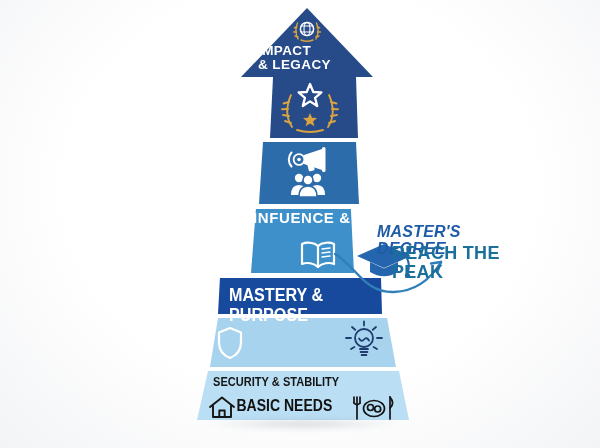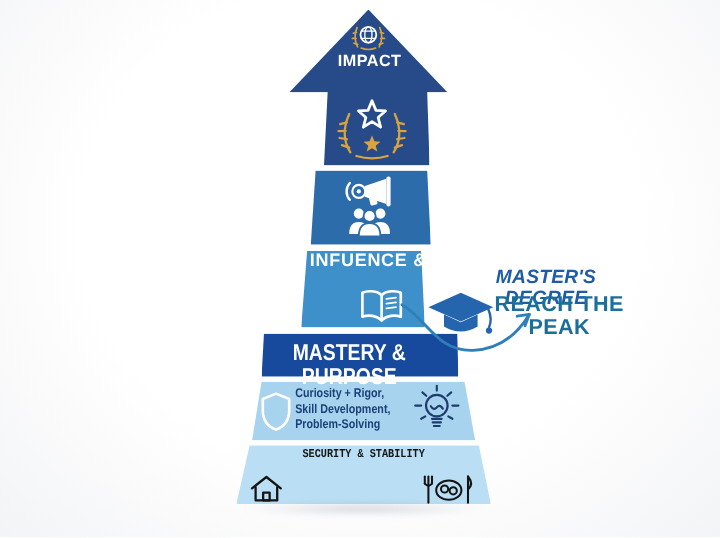--- a/index.html
+++ b/index.html
@@ -3,21 +3,21 @@
 <meta charset="utf-8">
 <style>
   html,body{margin:0;padding:0;background:#ffffff;}
   #stage{
     position:relative;width:600px;height:448px;overflow:hidden;
     background:radial-gradient(ellipse at 50% 42%, #ffffff 55%, #f3f4f6 100%);
     font-family:"Liberation Sans", sans-serif;
   }
   .seg{position:absolute;}
   .txt{position:absolute;font-weight:bold;line-height:1.05;}
-  .center{text-align:center;}
+  .center{}
   .white{color:#ffffff;}
   .cond{display:inline-block;transform:scaleX(0.85);transform-origin:center;}
   .condL{display:inline-block;transform:scaleX(0.85);transform-origin:left;}
   svg{position:absolute;overflow:visible;}
   
   .navy{background:#274b88;}
   .midblue{background:#2d6cab;}
   .ltblue{background:#3d90ca;}
   .bandnavy{background:#17499c;}
   .pale{background:#a7d3ee;}
@@ -150,40 +150,39 @@
       <ellipse cx="22" cy="14.5" rx="10.5" ry="8"></ellipse>
       <circle cx="18.5" cy="13.5" r="3"></circle>
         <circle cx="25.7" cy="15" r="3"></circle>
       <path d="M38,3 V25"></path>
         <path d="M38,3 C41.3,7 41.3,11 38,14"></path>
     </g>
   </svg>
 
   <div class="txt center white" style="left:258px;top:44px;width:100px;font-size:13.5px;letter-spacing:0.4px;">
     <span>IMPACT</span><br>
+    <span>&amp; LEGACY</span>
   </div>
 
   <div class="txt center white" style="left:253px;top:210px;width:108px;font-size:15px;letter-spacing:0.6px;line-height:1.13;">
     <span>INFUENCE &amp;</span><br>
   </div>
 
   <div class="txt center white" style="left:218px;top:285px;width:146px;font-size:19px;">
     <span class="cond">MASTERY &amp; PURPOSE</span>
   </div>
 
-  <div class="txt" style="left:246px;top:322px;width:110px;font-size:10.5px;line-height:13px;color:#1d3f77;">
-    <span class="condL">Curiosity + Rigor,</span><br>
-    <span class="condL">Skill Development,</span><br>
-    <span class="condL">Problem-Solving</span>
-  </div>
-
-  <div class="txt center" style="left:218px;top:375px;width:170px;font-size:10px;color:#151515;font-family:Liberation Mono, monospace;">
+
+  <div class="txt center" style="left:202px;top:375px;width:170px;font-size:13px;color:#151515;">
     <span class="cond">SECURITY &amp; STABILITY</span>
   </div>
 
+  <div class="txt center" style="left:228px;top:397px;width:150px;font-size:16.5px;color:#111111;">
+    <span class="cond">BASIC NEEDS</span>
+  </div>
 
   <svg style="left:330px;top:244px;" width="125" height="62" viewBox="0 0 125 62">
     <g stroke="#2f7fb9" stroke-width="2.4" fill="none" stroke-linecap="round">
       <path d="M5,10 C26,22 34,49 64,48 C88,47 102,33 111,18"></path>
       <path d="M111,18 L101,19.5"></path>
         <path d="M111,18 L107.5,27.5"></path>
     </g>
   </svg>
 
   <svg style="left:354px;top:242px;" width="60" height="48" viewBox="0 0 60 48">

